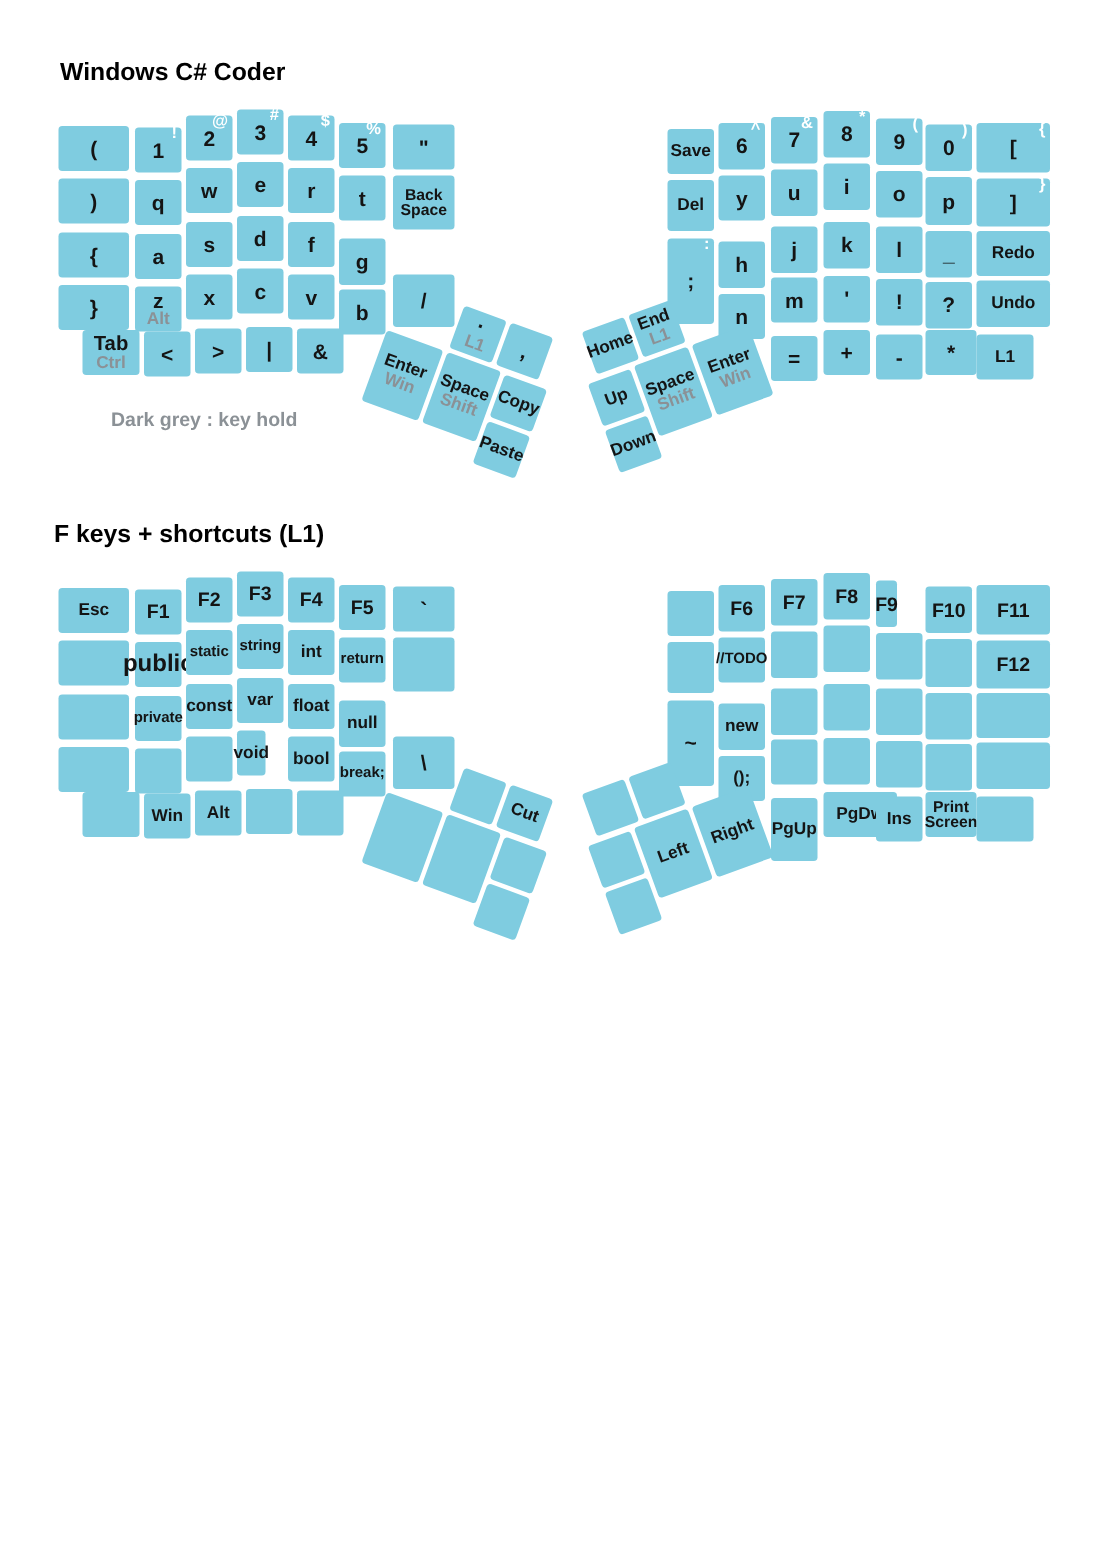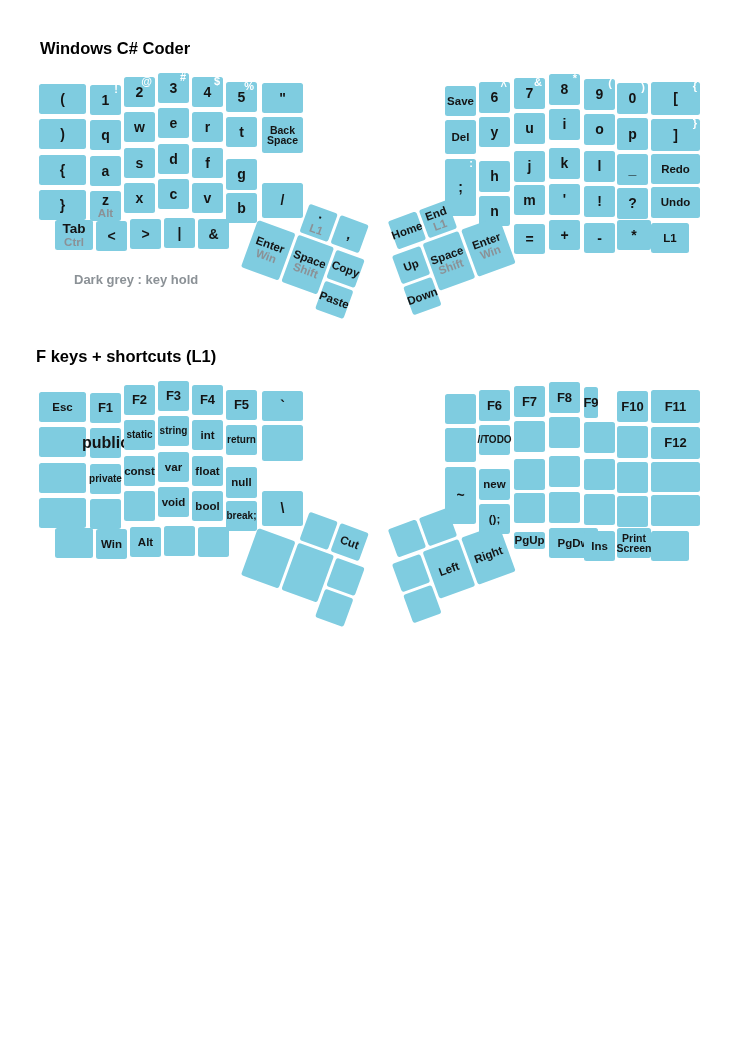--- a/index.html
+++ b/index.html
@@ -312,21 +312,21 @@
       <div class="key" style="left: 124px; top: 491px; width: 31px; height: 30px;"></div>
       <div class="key" style="left: 158px; top: 381px; width: 31px; height: 30px;">
         <span class="tap" style="font-size: 13px;">F3</span>
       </div>
       <div class="key" style="left: 158px; top: 416px; width: 31px; height: 30px;">
         <span class="tap" style="font-size: 10px;">string</span>
       </div>
       <div class="key" style="left: 158px; top: 452px; width: 31px; height: 30px;">
         <span class="tap" style="font-size: 11.5px;">var</span>
       </div>
-      <div class="key" style="left: 158px; top: 487px; width: 31px; height: 30px;">
+      <div class="key" style="left: 158px; top: 487px; width: 19px; height: 30px;">
         <span class="tap" style="font-size: 11.5px;">void</span>
       </div>
       <div class="key" style="left: 192px; top: 385px; width: 31px; height: 30px;">
         <span class="tap" style="font-size: 13px;">F4</span>
       </div>
       <div class="key" style="left: 192px; top: 420px; width: 31px; height: 30px;">
         <span class="tap" style="font-size: 11.5px;">int</span>
       </div>
       <div class="key" style="left: 192px; top: 456px; width: 31px; height: 30px;">
         <span class="tap" style="font-size: 11.5px;">float</span>
@@ -404,21 +404,21 @@
       <div class="key" style="left: 617px; top: 462px; width: 31px; height: 31px;"></div>
       <div class="key" style="left: 617px; top: 496px; width: 31px; height: 31px;"></div>
       <div class="key" style="left: 651px; top: 390px; width: 49px; height: 33px;">
         <span class="tap" style="font-size: 13px; text-align: right;">F11</span>
       </div>
       <div class="key" style="left: 651px; top: 427px; width: 49px; height: 32px;">
         <span class="tap" style="font-size: 13px;">F12</span>
       </div>
       <div class="key" style="left: 651px; top: 462px; width: 49px; height: 30px;"></div>
       <div class="key" style="left: 651px; top: 495px; width: 49px; height: 31px;"></div>
-      <div class="key" style="left: 514px; top: 532px; width: 31px; height: 17px;">
+      <div class="key" style="left: 514px; top: 532px; width: 31px; height: 42px;">
         <span class="tap" style="font-size: 11.5px;">PgUp</span>
       </div>
       <div class="key" style="left: 549px; top: 528px; width: 49px; height: 30px;">
         <span class="tap" style="font-size: 11.5px;">PgDw</span>
       </div>
       <div class="key" style="left: 584px; top: 531px; width: 31px; height: 30px;">
         <span class="tap" style="font-size: 11.5px;">Ins</span>
       </div>
       <div class="key" style="left: 617px; top: 528px; width: 34px; height: 30px;">
         <span class="tap wrap" style="font-size: 10.5px;">Print Screen</span>

